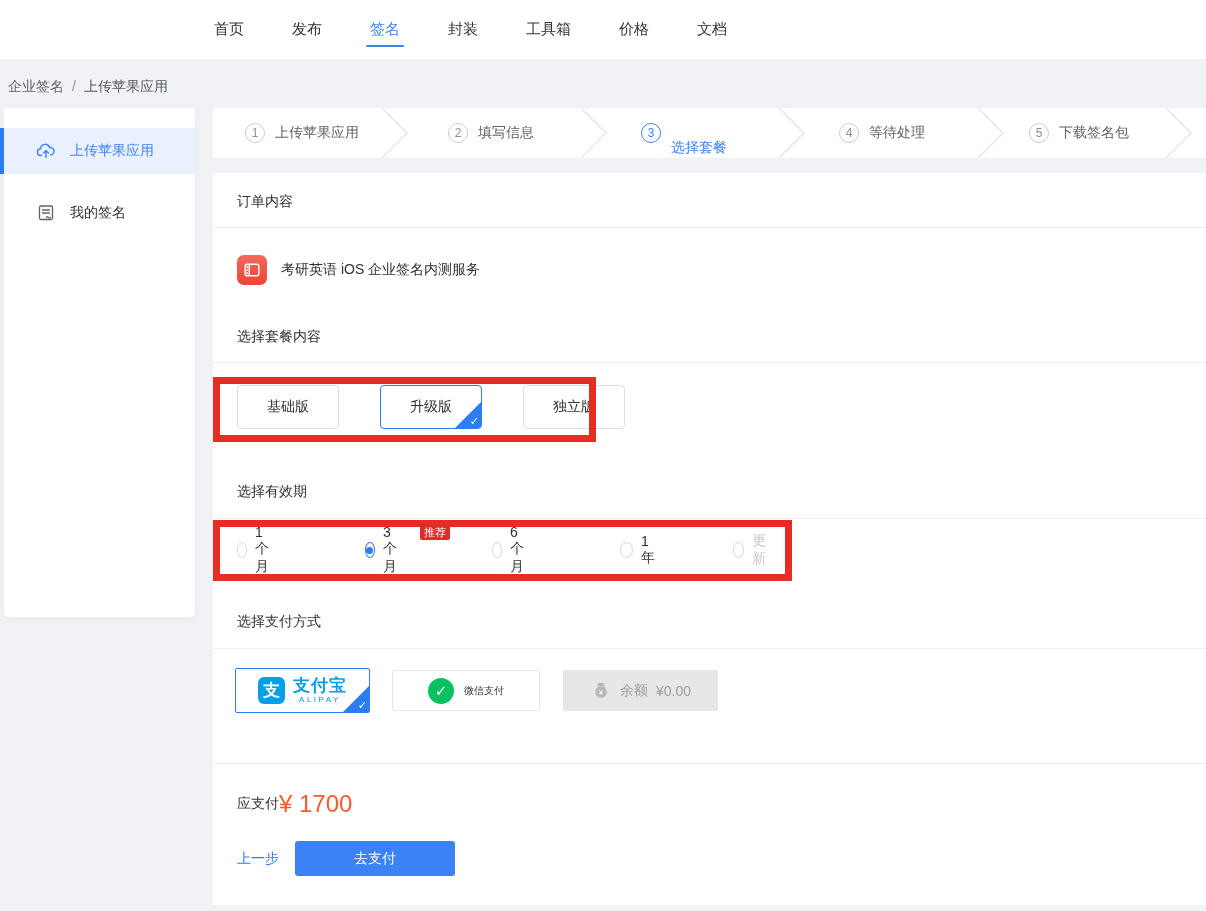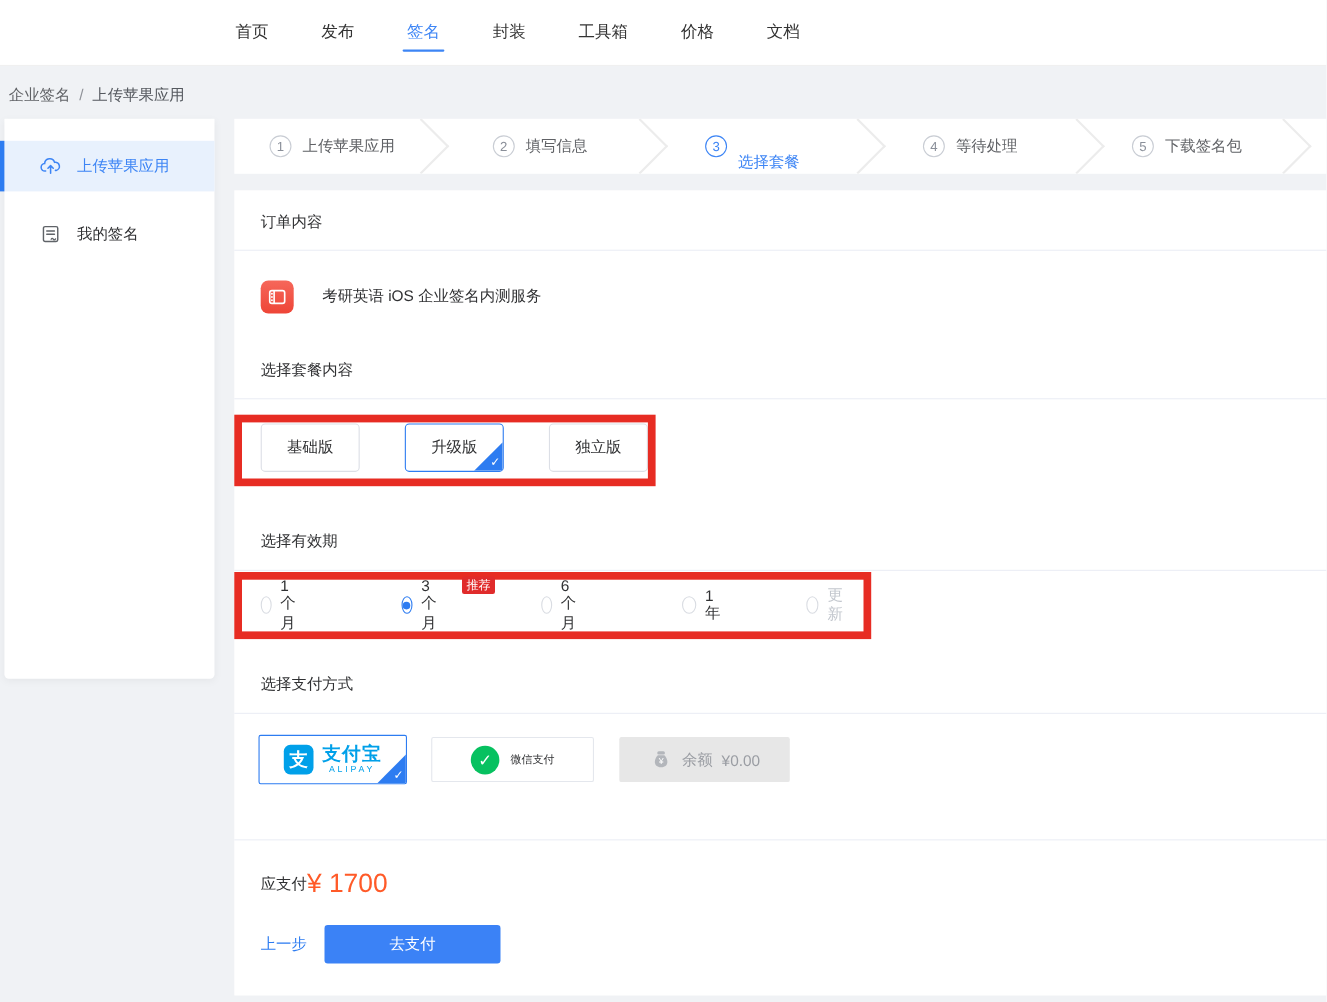--- a/index.html
+++ b/index.html
@@ -36,27 +36,27 @@
   .step-label { font-size:14px; color:#606266; }
   .step.active .step-circle { border-color:#3d85f5; color:#3d85f5; }
   .step.active .step-label { color:#3d85f5;margin-top:30px; }
   .chev { position:absolute; top:7px; width:36px; height:36px;
     border-top:2px solid #ececec; border-right:2px solid #ececec; transform:rotate(45deg); }
   
   .card { position:absolute; left:213px; top:173px; width:993px; height:732px; background:#fff; }
   .sec-title { position:absolute; left:24px; font-size:14px; color:#303133; }
   .divider { position:absolute; left:0; width:993px; height:1px; background:#ebeef5; }
   
-  .app-row { position:absolute; left:24px; top:82px; display:flex; align-items:center; gap:26px; }
+  .app-row { position:absolute; left:24px; top:82px; display:flex; align-items:center; gap:14px; }
   .app-icon { width:30px; height:30px; border-radius:7px; background:linear-gradient(180deg,#f6675a,#ee4537);
     display:flex; align-items:center; justify-content:center; }
   .app-name { font-size:14px; color:#303133; }
   
   .pkg-row { position:absolute; left:24px; top:212px; display:flex; gap:41px; }
-  .pkg-btn { position:relative; width:90px; height:44px; background:#fff; border:1px solid #dcdfe6;
+  .pkg-btn { position:relative; width:102px; height:44px; background:#fff; border:1px solid #dcdfe6;
     border-radius:4px; font-size:14px; color:#303133; display:flex; align-items:center;
     justify-content:center; cursor:pointer; overflow:hidden; }
   .pkg-btn.selected { border-color:#2d7cf1; }
   .corner { position:absolute; right:0; bottom:0; width:0; height:0;
     border-style:solid; border-width:0 0 26px 26px; border-color:transparent transparent #2d7cf1 transparent; }
   .corner-check { position:absolute; right:2px; bottom:0; font-size:11px; color:#fff; line-height:14px; }
   
   .anno { position:absolute; border:7px solid #e72c23; background:transparent; pointer-events:none; }
   .anno-pkg { left:0; top:204px; width:383px; height:65px; }
   .anno-validity { left:0; top:347px; width:579px; height:61px; z-index:3; }

